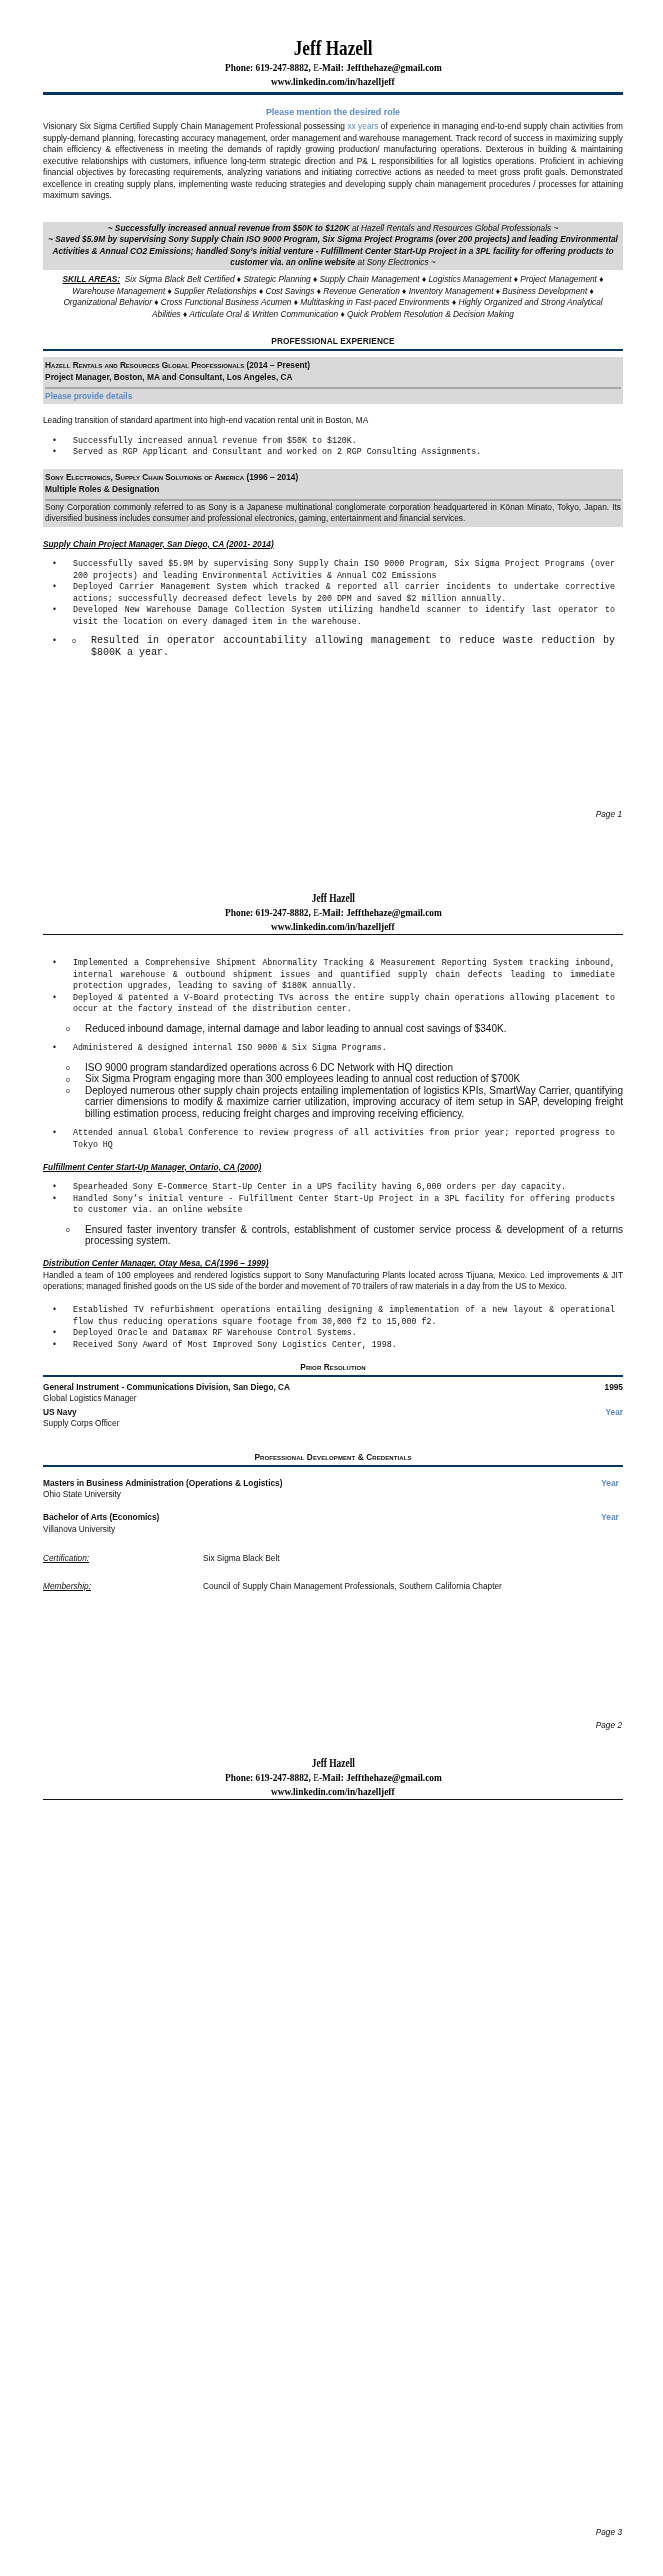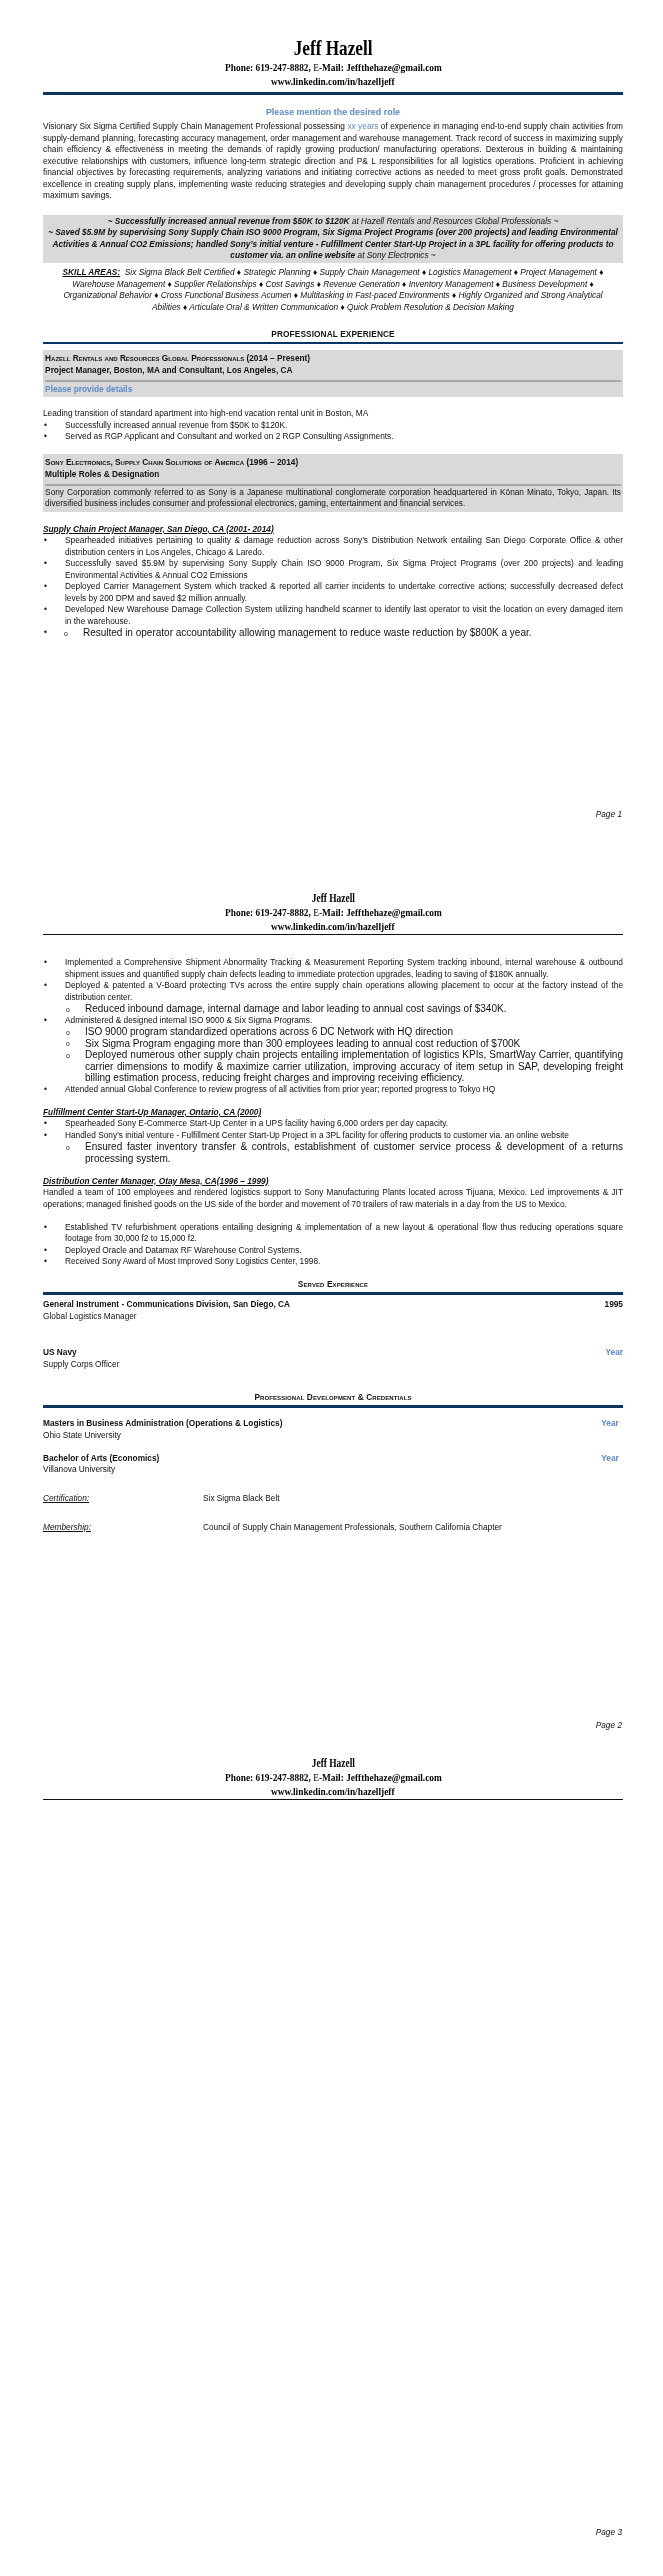--- a/index.html
+++ b/index.html
@@ -21,21 +21,21 @@
   .blue { color: #5d8ac9; }
   .highlight { background: #d9d9d9; text-align: center; font-style: italic; font-size: 8.3px; line-height: 11.5px; padding: 1px 4.2px; }
   .highlight b { font-weight: bold; }
   .skills { text-align: center; font-style: italic; font-size: 8.3px; line-height: 11.5px; margin-top: 4.2px; padding: 0 10.4px; }
   .skills .lbl { font-weight: bold; text-decoration: underline; }
   .sec-title { text-align: center; font-weight: bold; font-size: 8.3px; margin: 15.6px 0 3.1px; letter-spacing: 0.1px; }
   .smallcaps { font-variant: small-caps; }
   .company-box { background: #d9d9d9; padding: 2.1px 2.1px; font-weight: bold; font-size: 8.3px; line-height: 12px; }
   .company-box .sc { font-variant: small-caps; }
   .plain { font-size: 8.3px; line-height: 11.5px; }
-  ul.b { margin: 0; padding: 0 0 0 22px; list-style: none; }
+  ul.b { margin: 8px; padding: 0 0 0 22px; list-style: none; font-family: Liberation Mono, monospace; }
   ul.b > li { position: relative; font-size: 8.3px; line-height: 11.5px; text-align: justify; }
   ul.b > li::before { content: "\2022"; position: absolute; left: -21px; top: 0; font-size: 8.3px; }
   ul.sub { margin: 0; padding: 0 0 0 20px; list-style: none; }
   ul.sub > li { position: relative; font-size: 10px; line-height: 11.5px; text-align: justify; }
   ul.sub > li::before { content: "o"; position: absolute; left: -19px; top: 0.5px; font-size: 6.8px; }
   .role-title { font-weight: bold; font-style: italic; text-decoration: underline; font-size: 8.3px; line-height: 11.5px; margin-top: 11.5px; }
   .row { display: flex; justify-content: space-between; font-size: 8.3px; line-height: 11.5px; }
   .row .t { font-weight: bold; }
   .row .y { font-weight: bold; }
   .row .y.blue { color: #5d8ac9; }
@@ -51,21 +51,21 @@
     <div class="hdr">
       <div><span class="name">Jeff Hazell</span></div>
       <div><span class="contact"><span>Phone: 619-247-8882,</span> <span class="em">E</span><span>-Mail: Jeffthehaze@gmail.com</span></span></div>
       <div><span class="link">www.linkedin.com/in/hazelljeff</span></div>
     </div>
     <div class="rule-navy" style="margin-top:4.2px;"></div>
 
     <div class="role">Please mention the desired role</div>
     <div class="just"><span>Visionary Six Sigma Certified Supply Chain Management Professional possessing </span><span class="blue">xx years</span><span> of experience in managing end-to-end supply chain activities from supply-demand planning, forecasting accuracy management, order management and warehouse management. Track record of success in maximizing supply chain efficiency &amp; effectiveness in meeting the demands of rapidly growing production/ manufacturing operations. Dexterous in building &amp; maintaining executive relationships with customers, influence long-term strategic direction and P&amp; L responsibilities for all logistics operations. Proficient in achieving financial objectives by forecasting requirements, analyzing variations and initiating corrective actions as needed to meet gross profit goals. Demonstrated excellence in creating supply plans, implementing waste reducing strategies and developing supply chain management procedures / processes for attaining maximum savings.</span></div>
 
-    <div class="highlight" style="margin-top:13px;">
+    <div class="highlight" style="margin-top:20px;">
       <div><b>~ Successfully increased annual revenue from $50K to $120K</b><span> at Hazell Rentals and Resources Global Professionals ~</span></div>
       <div><b>~ Saved $5.9M by supervising Sony Supply Chain ISO 9000 Program, Six Sigma Project Programs (over 200 projects) and leading Environmental Activities &amp; Annual CO2 Emissions; handled Sony’s initial venture - Fulfillment Center Start-Up Project in a 3PL facility for offering products to customer via. an online website</b><span> at Sony Electronics ~</span></div>
     </div>
 
     <div class="skills"><span class="lbl">SKILL AREAS:</span>&nbsp; <span>Six Sigma Black Belt Certified  ♦ Strategic Planning ♦ Supply Chain Management ♦ Logistics Management ♦ Project Management ♦ Warehouse Management ♦ Supplier Relationships ♦ Cost Savings ♦ Revenue Generation ♦ Inventory Management ♦ Business Development ♦ Organizational Behavior ♦ Cross Functional Business Acumen ♦ Multitasking in Fast-paced Environments ♦ Highly Organized and Strong Analytical Abilities ♦ Articulate Oral &amp; Written Communication ♦ Quick Problem Resolution &amp; Decision Making</span></div>
 
     <div class="sec-title">PROFESSIONAL EXPERIENCE</div>
     <div class="rule-navy"></div>
 
     <div class="company-box" style="margin-top:5.2px;">
@@ -83,21 +83,20 @@
 
     <div class="company-box" style="margin-top:11.5px;">
       <div><span class="sc">Sony Electronics, Supply Chain Solutions of America</span><span> (1996 – 2014)</span></div>
       <div>Multiple Roles &amp; Designation</div>
       <div class="rule-grey" style="margin:4.2px 0 1px;"></div>
       <div style="font-weight:normal; text-align:justify; line-height:11.5px;">Sony Corporation commonly referred to as Sony is a Japanese multinational conglomerate corporation headquartered in Kōnan Minato, Tokyo, Japan. Its diversified business includes consumer and professional electronics, gaming, entertainment and financial services.</div>
     </div>
 
     <div class="role-title">Supply Chain Project Manager, San Diego, CA (2001- 2014)</div>
     <ul class="b">
-      <li>Spearheaded initiatives pertaining to quality &amp; damage reduction across Sony’s Distribution Network entailing San Diego Corporate Office &amp; other distribution centers in Los Angeles, Chicago &amp; Laredo.</li>
       <li>Successfully saved $5.9M by supervising Sony Supply Chain ISO 9000 Program, Six Sigma Project Programs (over 200 projects) and leading Environmental Activities &amp; Annual CO2 Emissions</li>
       <li>Deployed Carrier Management System which tracked &amp; reported all carrier incidents to undertake corrective actions; successfully decreased defect levels by 200 DPM and saved $2 million annually.</li>
       <li>Developed New Warehouse Damage Collection System utilizing handheld scanner to identify last operator to visit the location on every damaged item in the warehouse.</li>
     </ul>
     <ul class="b" style="padding-left:22px;">
       <li style="list-style:none;">
         <ul class="sub" style="margin-left:-2.1px;">
           <li>Resulted in operator accountability allowing management to reduce waste reduction by $800K a year.</li>
         </ul>
       </li>
@@ -144,31 +143,31 @@
     </ul>
 
     <div class="role-title">Distribution Center Manager, Otay Mesa, CA(1996 – 1999)</div>
     <div class="just">Handled a team of 100 employees and rendered logistics support to Sony Manufacturing Plants located across Tijuana, Mexico. Led improvements &amp; JIT operations; managed finished goods on the US side of the border and movement of 70 trailers of raw materials in a day from the US to Mexico.</div>
     <ul class="b" style="margin-top:11.5px;">
       <li>Established TV refurbishment operations entailing designing &amp; implementation of a new layout &amp; operational flow thus reducing operations square footage from 30,000 f2 to 15,000 f2.</li>
       <li>Deployed Oracle and Datamax RF Warehouse Control Systems.</li>
       <li>Received Sony Award of Most Improved Sony Logistics Center, 1998.</li>
     </ul>
 
-    <div class="sec-title smallcaps" style="margin-top:11.5px;">Served Experience</div>
+    <div class="sec-title smallcaps" style="margin-top:11.5px;">Prior Resolution</div>
     <div class="rule-navy"></div>
 
     <div style="margin-top:4.2px;">
       <div class="row">
           <span class="t">General Instrument - Communications Division, San Diego, CA</span>
           <span class="y">1995</span>
         </div>
       <div class="plain">Global Logistics Manager</div>
     </div>
-    <div style="margin-top:25px;">
+    <div style="margin-top:2px;">
       <div class="row">
           <span class="t">US Navy</span>
           <span class="y blue">Year</span>
         </div>
       <div class="plain">Supply Corps Officer</div>
     </div>
 
     <div class="sec-title smallcaps" style="margin-top:22px;">Professional Development &amp; Credentials</div>
     <div class="rule-navy"></div>
 

